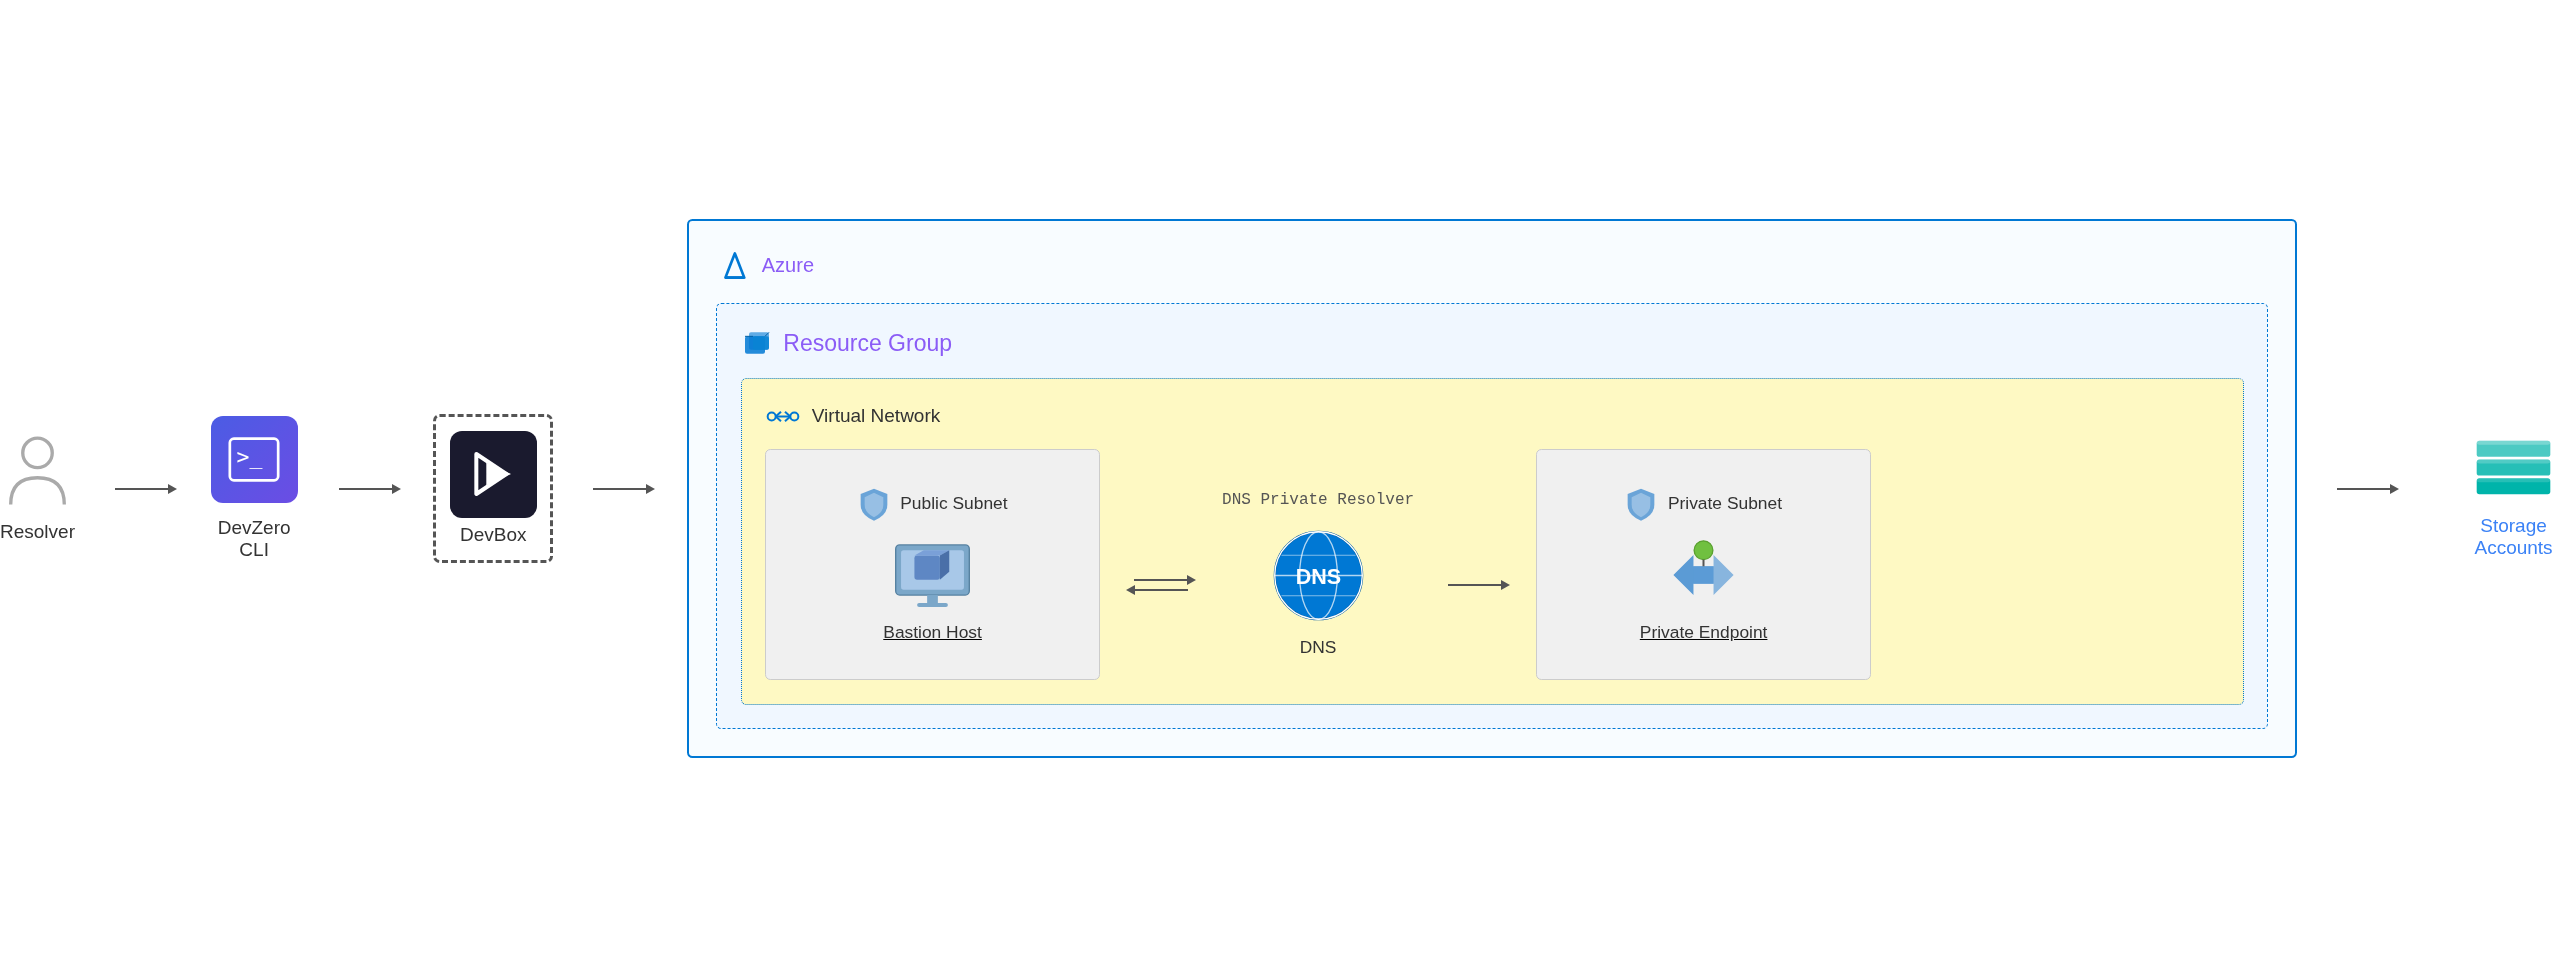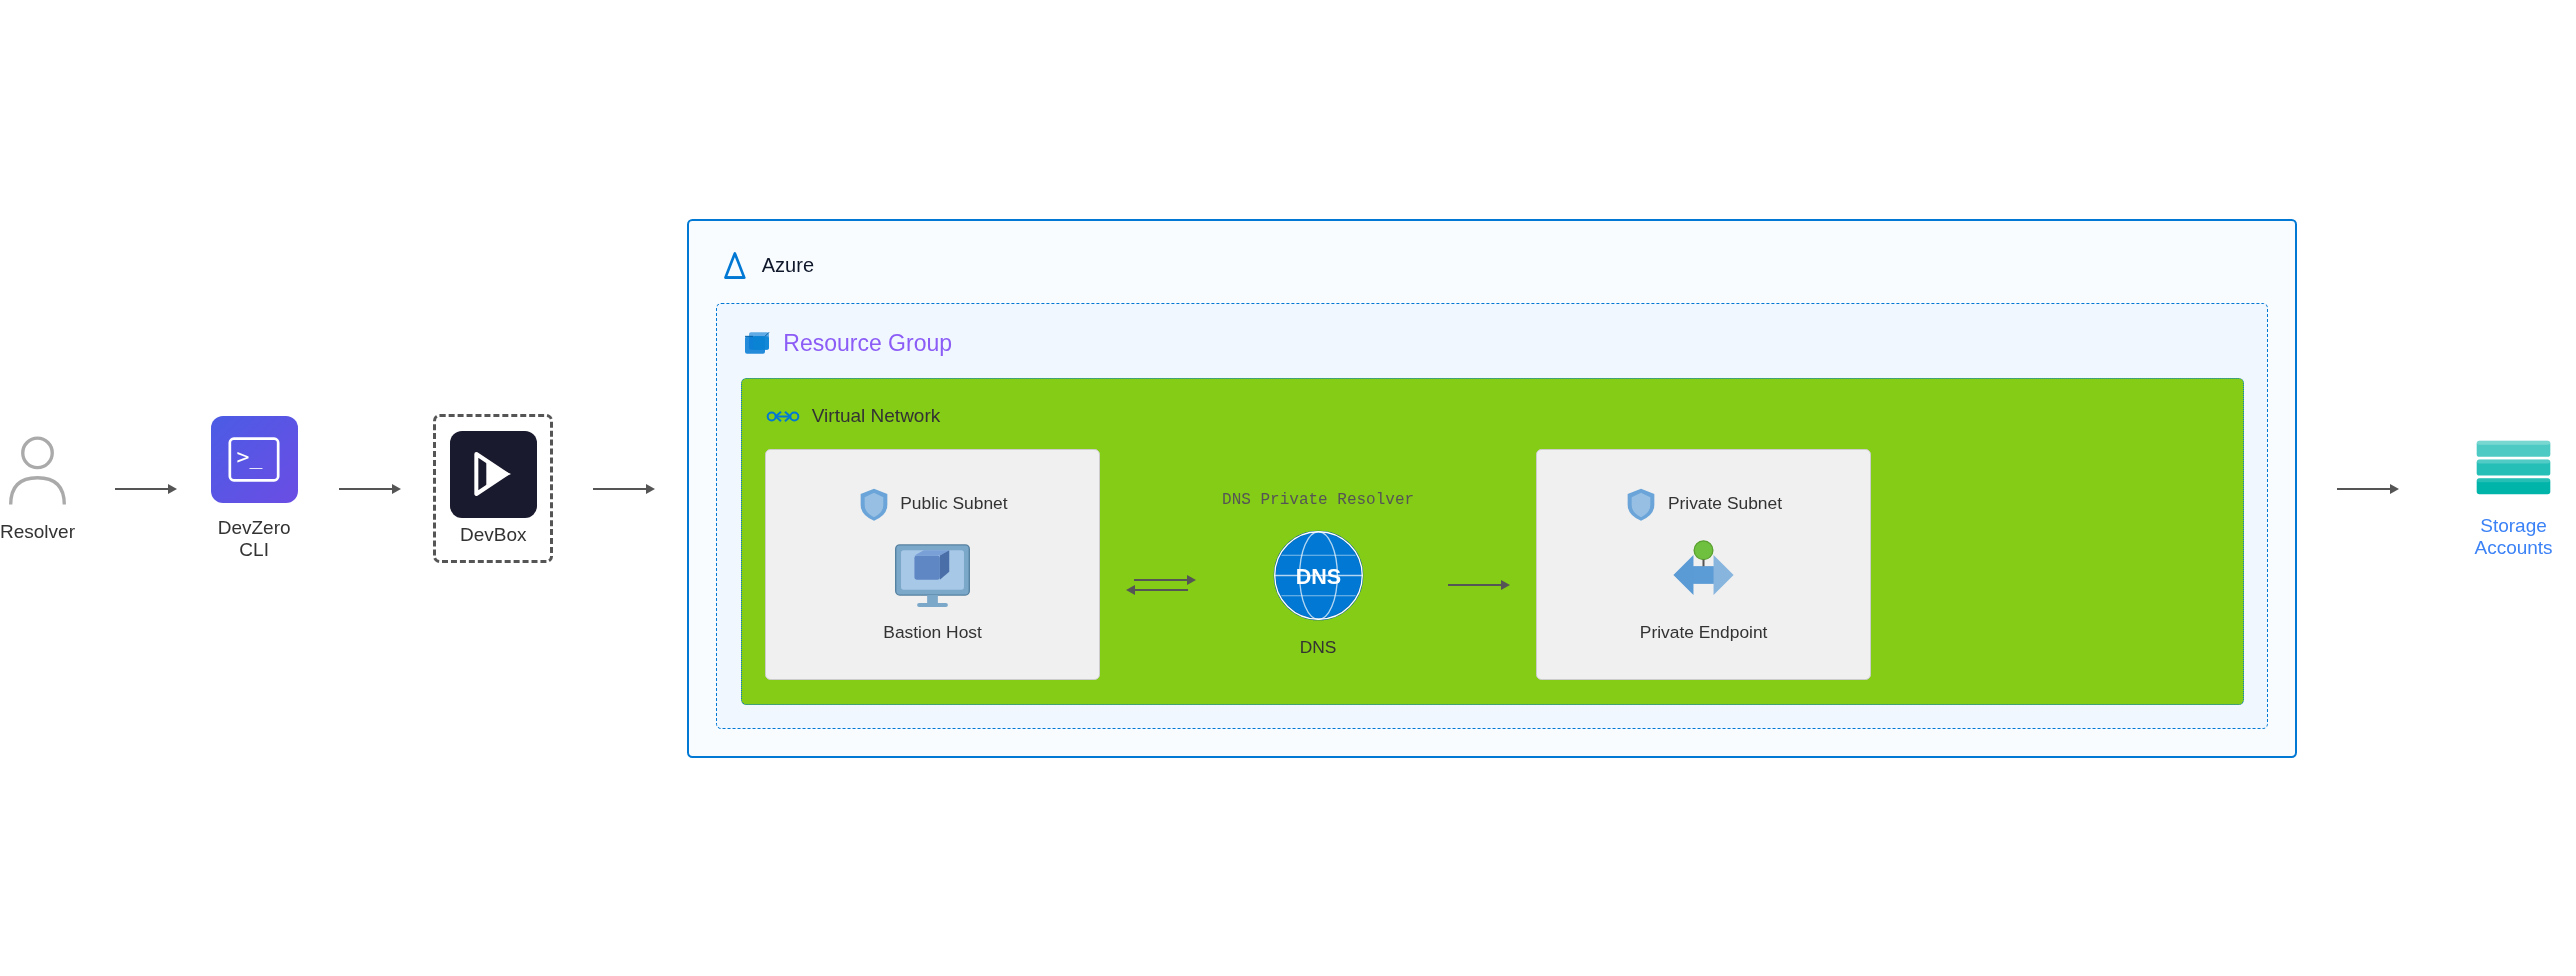--- a/index.html
+++ b/index.html
@@ -108,21 +108,21 @@
       min-width: 1610px;
     }
     .azure-header {
       display: flex;
       align-items: center;
       gap: 10.7px;
       margin-bottom: 20px;
     }
     .azure-label {
       font-size: 20px;
-      color: #0f172a;
+      color: #8b5cf6;
       font-weight: 500;
     }
 
     
     .resource-group-box {
       border: 1.3px dashed #0078d4;
       border-radius: 5.4px;
       padding: 23.5px;
       position: relative;
       background: #f0f7ff;
@@ -137,21 +137,21 @@
       font-size: 23px;
       color: #8b5cf6;
     }
 
     
     .vnet-box {
       border: 1.3px dotted #0078d4;
       border-radius: 5.4px;
       padding: 23.5px;
       position: relative;
-      background: #84cc16;
+      background: #fef9c3;
     }
     .vnet-header {
       display: flex;
       align-items: center;
       gap: 10.7px;
       margin-bottom: 19px;
     }
     .vnet-label {
       font-size: 19px;
       color: #333;
@@ -186,20 +186,21 @@
       color: #333;
       font-weight: 500;
     }
 
     
     .component {
       display: flex;
       flex-direction: column;
       align-items: center;
       gap: 10.7px;
+      text-decoration: underline;
     }
     .component-label {
       font-size: 17.4px;
       color: #333;
       text-align: center;
     }
 
     
     .dns-resolver {
       display: flex;

